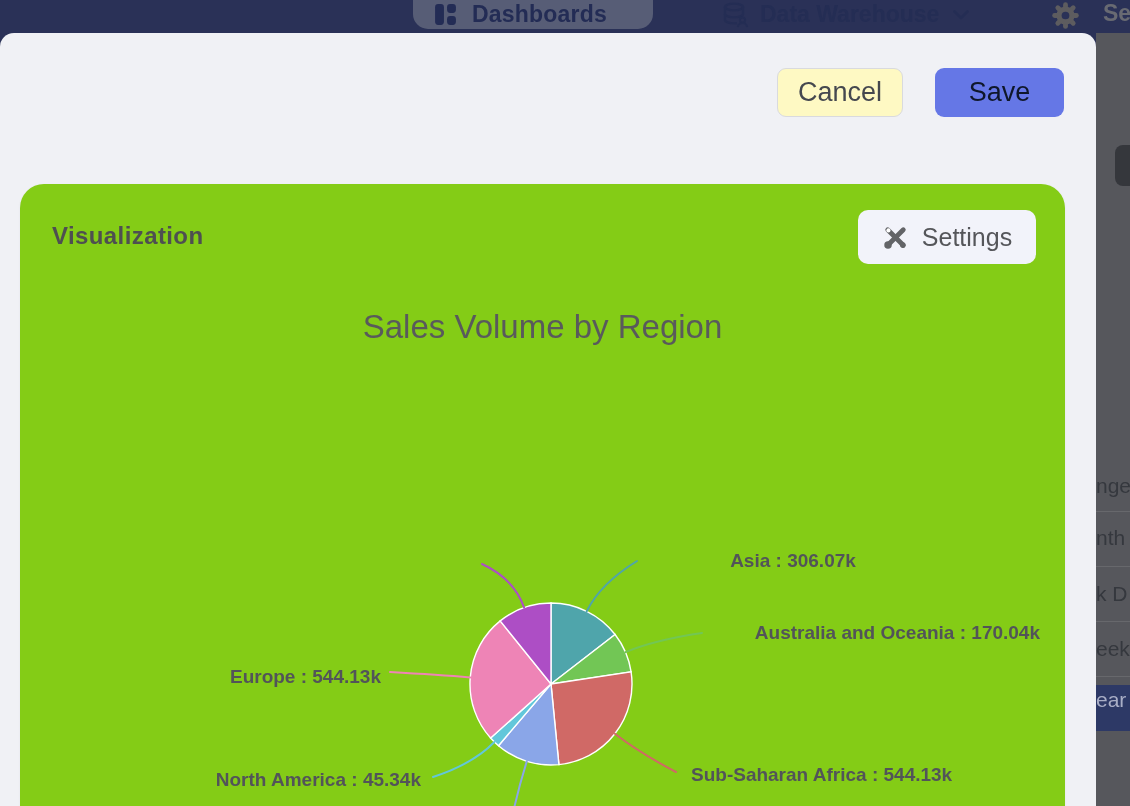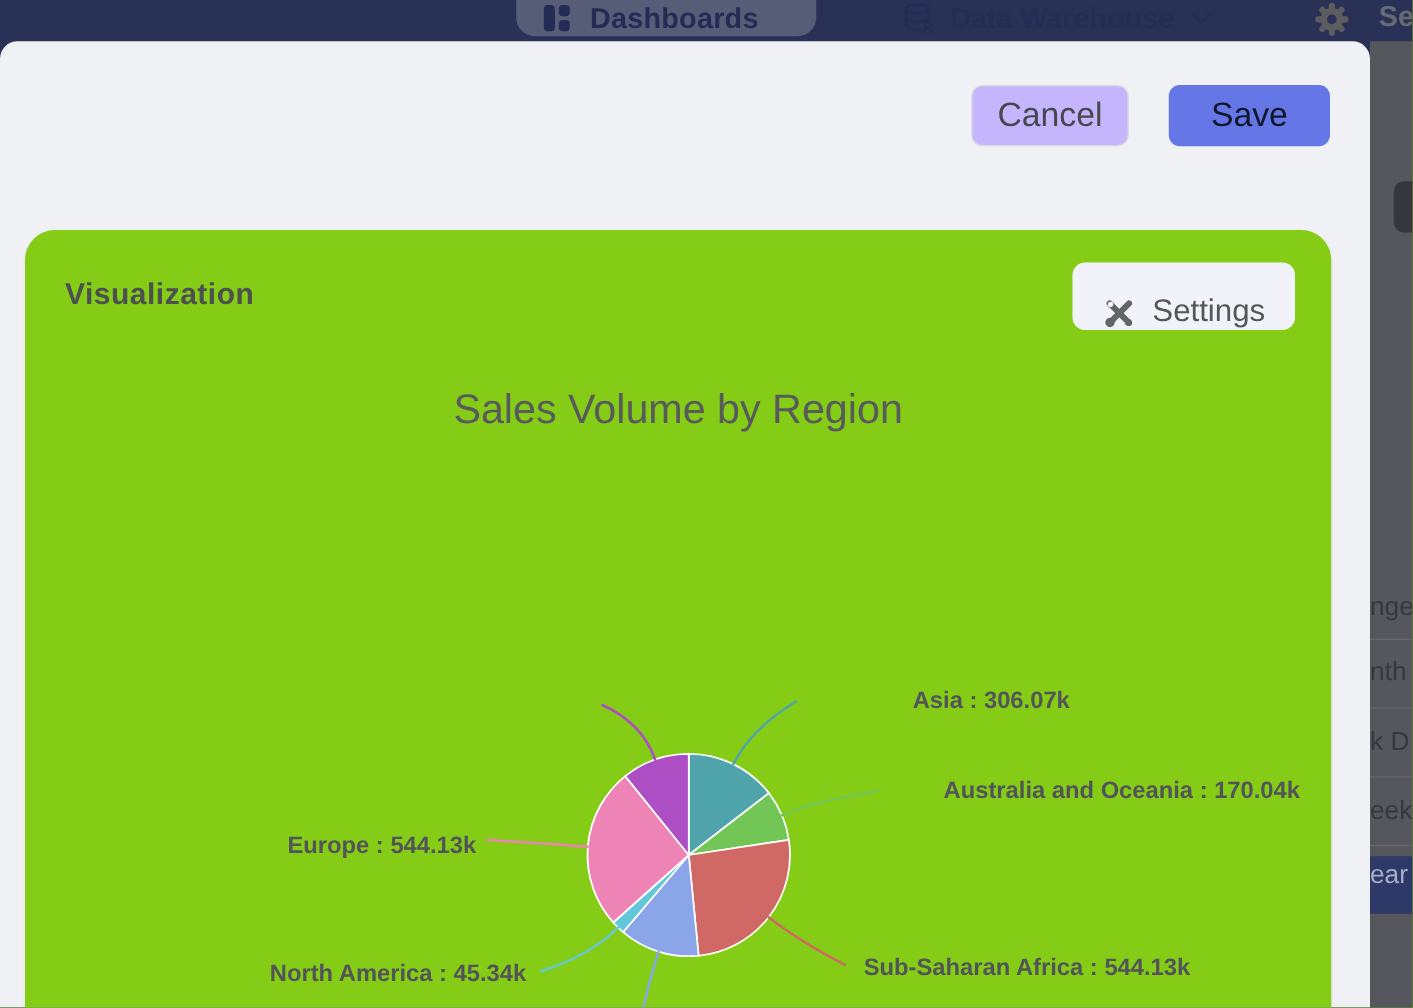--- a/index.html
+++ b/index.html
@@ -17,31 +17,31 @@
   .nav-dw .lbl { color:#242d54; font-size:23px; font-weight:600; }
   .nav-gear { position:absolute; left:1051px; top:1px; cursor:pointer; }
   .nav-se { position:absolute; left:1103px; top:0; color:#686a72; font-size:23px; font-weight:600; }
 
   
   .modal { position:absolute; left:0; top:33px; width:1096px; height:773px;
     background:#f0f1f5; border-radius:14px 14px 0 0; }
   .btn { position:absolute; height:49px; border-radius:9px; font-size:27px;
     display:flex; align-items:center; justify-content:center; cursor:pointer;
     font-family:"Liberation Sans",sans-serif; }
-  .btn-cancel { left:777px; top:35px; width:126px; background:#c4b5fd;
+  .btn-cancel { left:777px; top:35px; width:126px; background:#fef9c3;
     border:1px solid #d9dade; color:#45484f; }
   .btn-save { left:935px; top:35px; width:129px; background:#6577e6; border:none; color:#0f172a; }
 
   
   .card { position:absolute; left:20px; top:119px; width:1045px; height:654px;
     background:#84cc16; border-radius:24px; box-shadow:0 1px 3px rgba(40,44,70,.05);margin-top:32px; }
   .card-title { position:absolute; left:32px; top:38px; font-size:24px; font-weight:700;
     color:#4e4f51; letter-spacing:.4px; }
   .btn-settings { position:absolute; left:838px; top:26px; width:178px; height:54px;
-    background:#f2f3fa; border:none; border-radius:10px; display:flex; align-items:flex-end;
+    background:#f2f3fa; border:none; border-radius:10px; display:flex; align-items:center;
     justify-content:center; gap:13px; cursor:pointer; }
   .btn-settings .lbl { color:#55565a; font-size:25px; }
   .chart-title { position:absolute; left:0; top:124px; width:100%; text-align:center;
     font-size:33px; color:#595a5c; }
 
   
   .pie-svg { position:absolute; left:0; top:0; width:1130px; height:806px;
     pointer-events:none; z-index:5; }
   .pie-labels { position:absolute; left:0; top:0; width:1130px; height:806px;
     pointer-events:none; z-index:6; }

